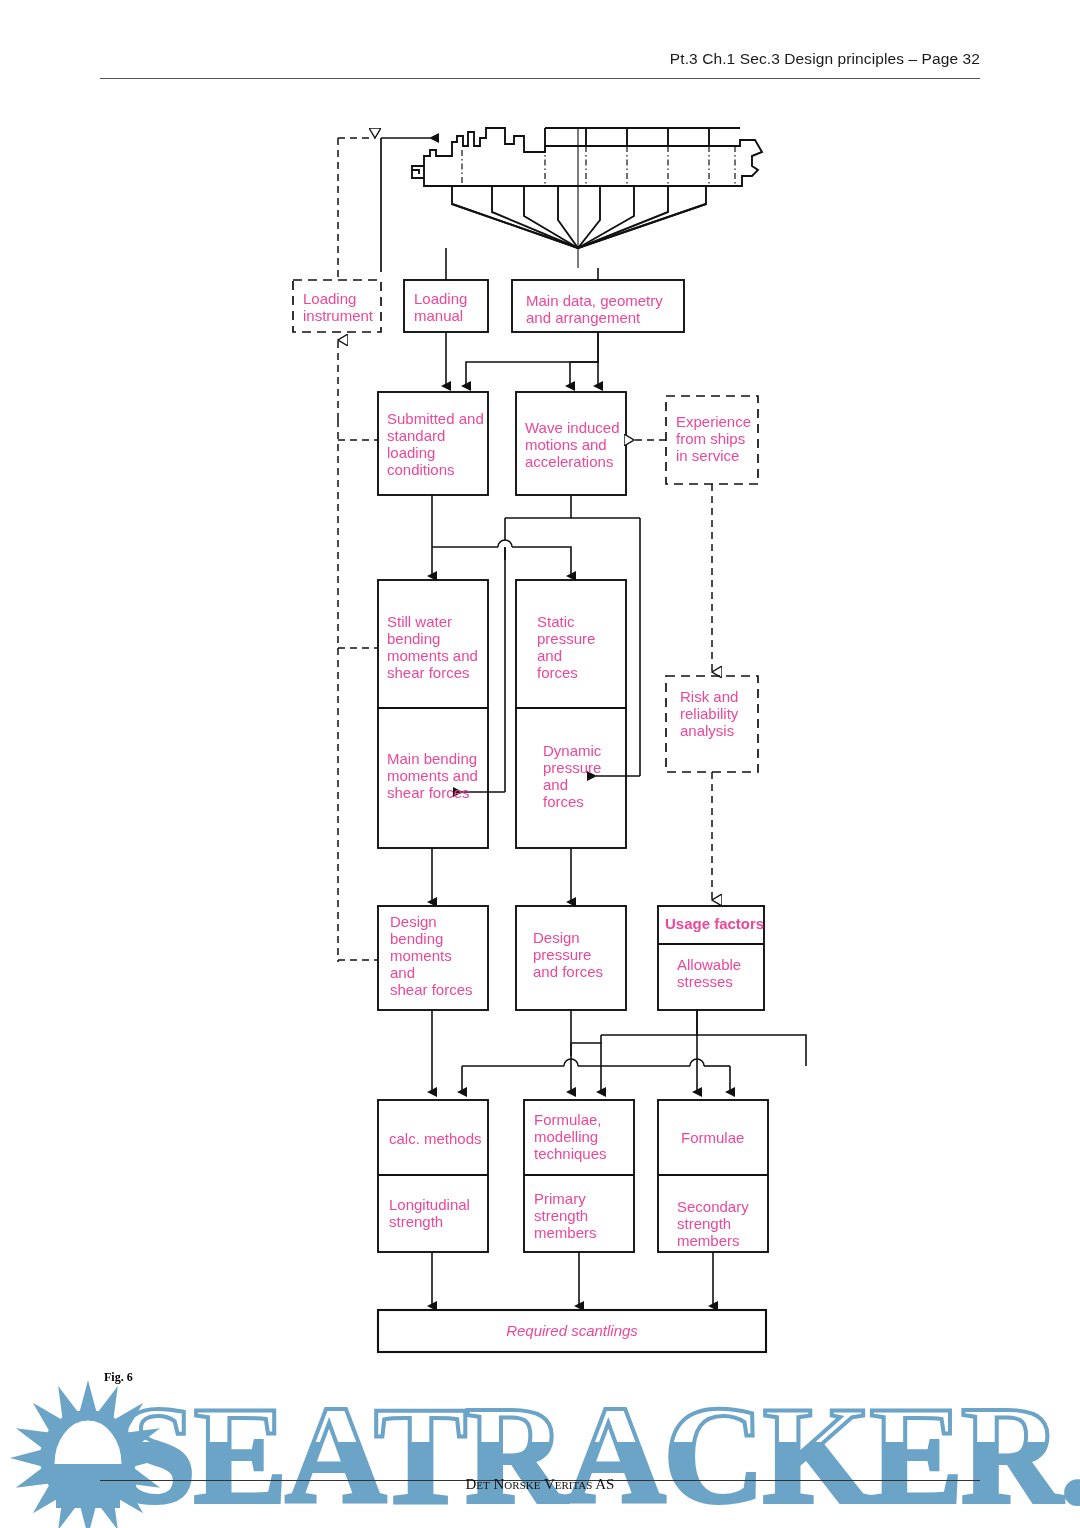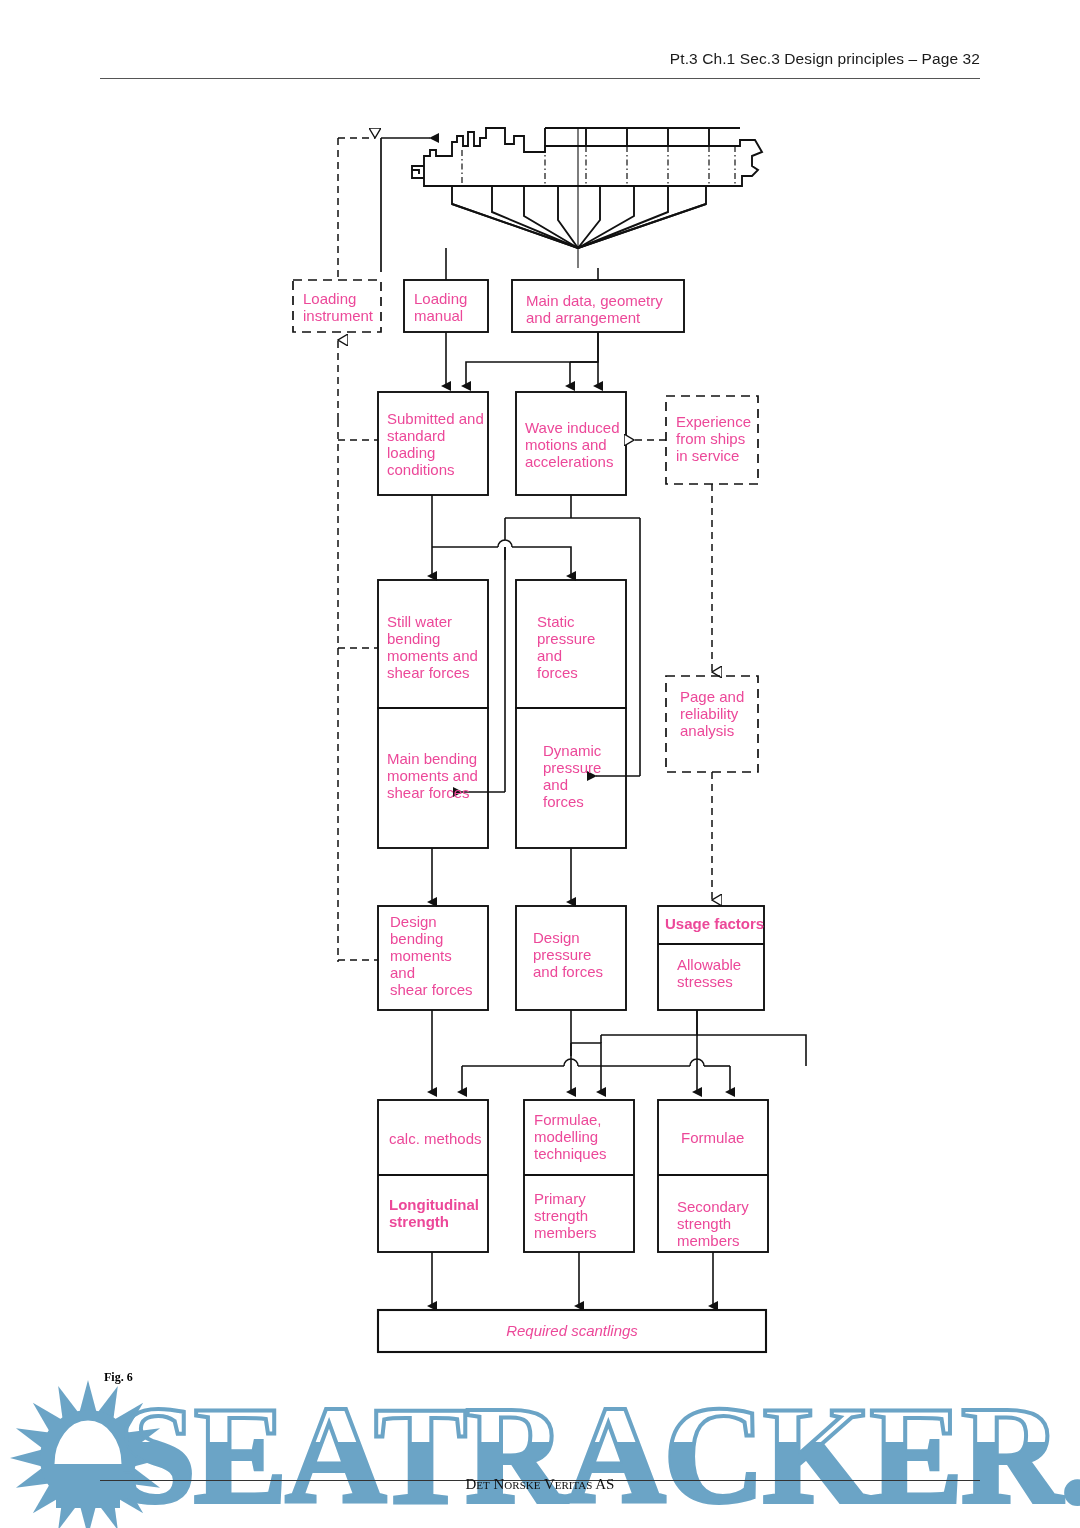--- a/index.html
+++ b/index.html
@@ -238,21 +238,21 @@
 in service</div>
 
   <div class="boxtext" style="left:387px;top:613px;width:104px;">Still water
 bending
 moments and
 shear forces</div>
   <div class="boxtext" style="left:537px;top:613px;width:90px;">Static
 pressure
 and
 forces</div>
-  <div class="boxtext" style="left:680px;top:688px;width:80px;">Page and
+  <div class="boxtext" style="left:680px;top:688px;width:80px;">Risk and
 reliability
 analysis</div>
 
   <div class="boxtext" style="left:387px;top:750px;width:104px;">Main bending
 moments and
 shear forces</div>
   <div class="boxtext" style="left:543px;top:742px;width:90px;">Dynamic
 pressure
 and
 forces</div>
@@ -263,21 +263,21 @@
 and
 shear forces</div>
   <div class="boxtext" style="left:533px;top:929px;width:98px;">Design
 pressure
 and forces</div>
   <div class="boxtext" style="left:665px;top:915px;width:100px;font-weight:bold;">Usage factors</div>
   <div class="boxtext" style="left:677px;top:956px;width:90px;">Allowable
 stresses</div>
 
   <div class="boxtext" style="left:389px;top:1130px;width:104px;">calc.  methods</div>
-  <div class="boxtext" style="left:389px;top:1196px;width:104px;font-weight:bold;">Longitudinal
+  <div class="boxtext" style="left:389px;top:1196px;width:104px;">Longitudinal
 strength</div>
   <div class="boxtext" style="left:534px;top:1111px;width:100px;">Formulae,
 modelling
 techniques</div>
   <div class="boxtext" style="left:534px;top:1190px;width:100px;">Primary
 strength
 members</div>
   <div class="boxtext" style="left:681px;top:1129px;width:100px;">Formulae</div>
   <div class="boxtext" style="left:677px;top:1190px;width:100px;margin-top:8px;">Secondary
 strength

